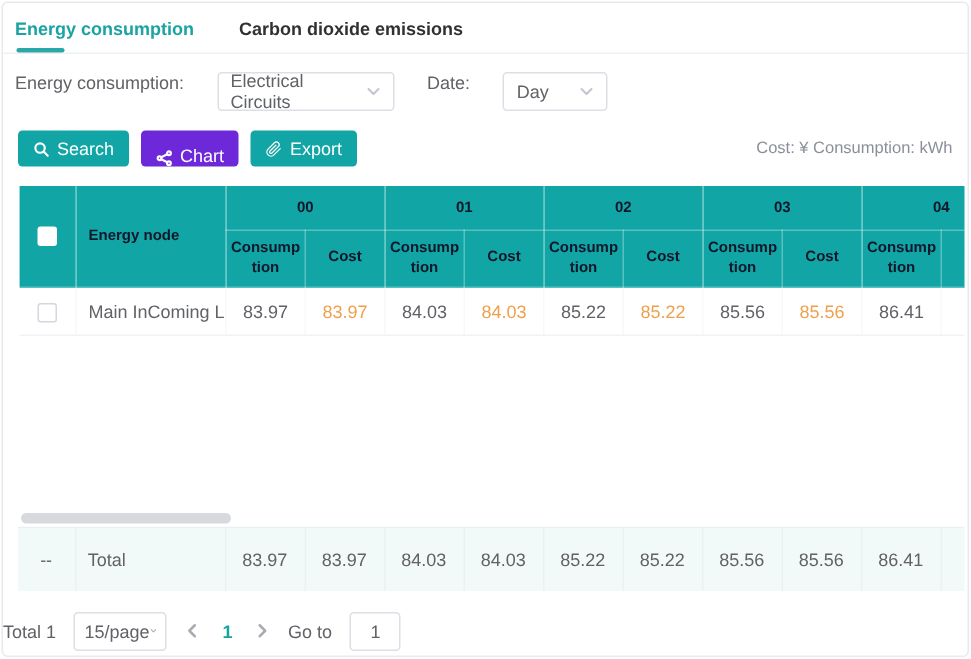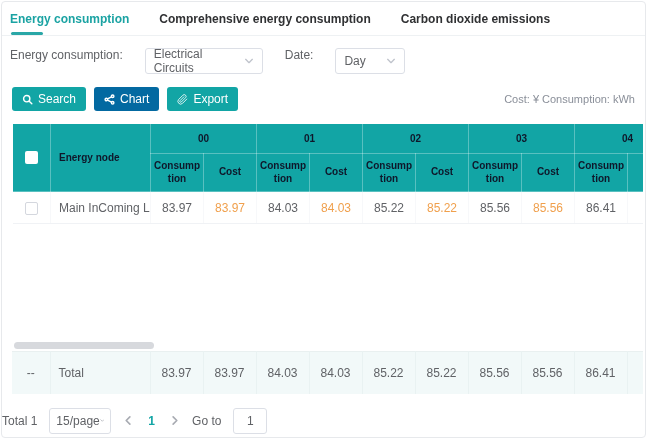--- a/index.html
+++ b/index.html
@@ -18,21 +18,21 @@
   .selectbox { justify-content:space-between; }
   .sel-energy { width:118px; }
   .sel-day { width:70px; }
   .datebox { width:150px; gap:6px; }
   .chev { width:10px; height:10px; flex:none; }
   .chev polyline { fill:none; stroke:#c0c4cc; stroke-width:1.6; stroke-linecap:round; stroke-linejoin:round; }
 
   
   .toolbar { display:flex; align-items:center; gap:8px; padding:13px 10px 0 10px; }
   .btn { display:inline-flex; align-items:center; gap:5px; height:24px; padding:0 10px; border:none; border-radius:3px; background:#12a5a5; color:#fff; font-size:12px; font-family:"Liberation Sans",sans-serif; cursor:pointer; }
-  .btn.disabled { background:#0369a1; cursor:not-allowed; }
+  .btn.disabled { background:#6d28d9; cursor:not-allowed;align-items:flex-end; }
   .btn svg { width:11px; height:11px; }
   .btn svg * { fill:none; stroke:#fff; stroke-width:1.8; stroke-linecap:round; stroke-linejoin:round; }
   .units { margin-left:auto; font-size:11px; color:#8a8f99; }
 
   
   .table-wrap { margin:12px 2px 0 10px; overflow:hidden; }
   table.etable { width:668px; table-layout:fixed; border-collapse:collapse; }
   .etable th { background:#12a5a5; color:#0f172a; font-size:10px; font-weight:600; border:1px solid rgba(255,255,255,0.30); }
   .etable .group-row th { height:30px; text-align:center; }
   .etable .sub-row th { height:38px; text-align:center; word-break:break-word; line-height:1.25; padding:2px; }
@@ -65,23 +65,20 @@
 </style>
 </head>
 <body>
 
 <div class="card">
 
   <div class="tabs">
     <div class="tab active">
       <span>Energy consumption</span>
       <i class="ink"></i>
-    </div>
-    <div class="tab">
-      <span>Comprehensive energy consumption</span>
     </div>
     <div class="tab">
       <span>Carbon dioxide emissions</span>
     </div>
   </div>
 
   <div class="filters">
     <span>Energy consumption:</span>
     <div class="selectbox sel-energy">
       <span>Electrical Circuits</span>

